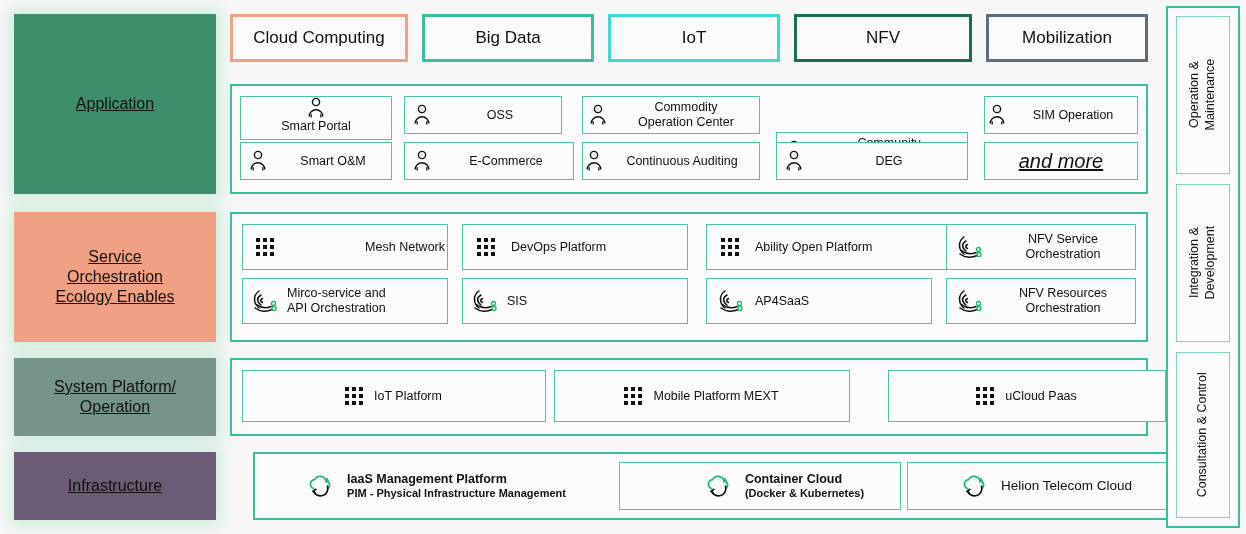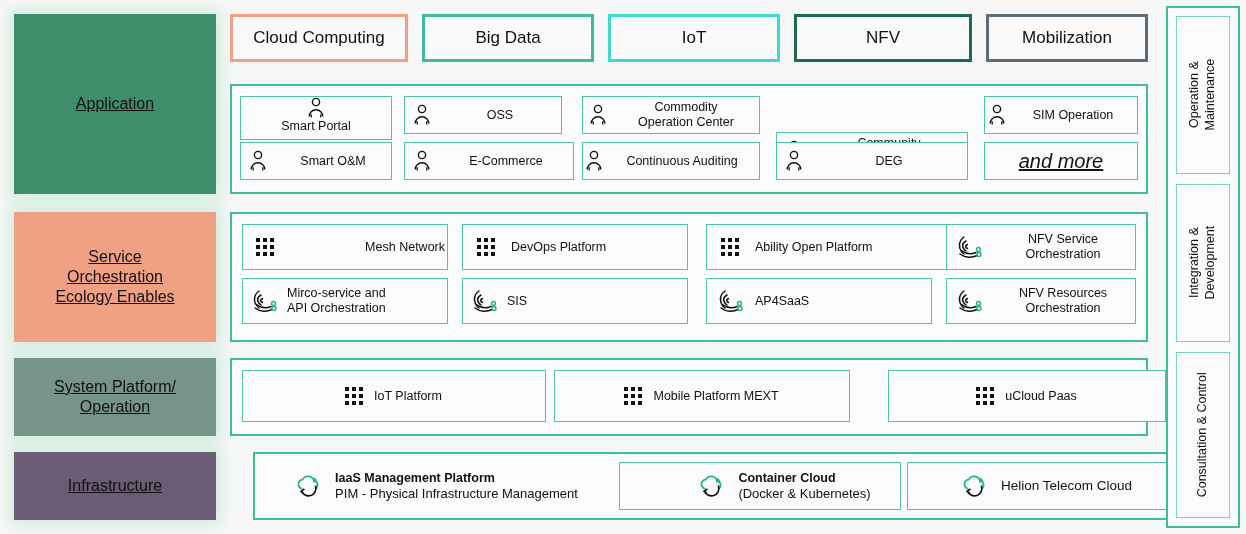--- a/index.html
+++ b/index.html
@@ -55,21 +55,21 @@
     box-sizing:border-box;
     display:flex;align-items:center;
     font-size:12.5px;color:#111;
   }
   .card .ico{flex:0 0 auto;display:flex;align-items:center;justify-content:center;}
   .card .lbl{flex:1 1 auto;text-align:center;line-height:1.2;padding:0 2px;}
   .card.center-ico{justify-content:center;}
   .card.center-ico .lbl{flex:0 0 auto;text-align:left;padding-left:10px;}
   .andmore{font-style:italic;text-decoration:underline;font-size:20px;}
 
-  .sub{display:block;font-size:13px;font-weight:normal;}
+  .sub{display:block;font-size:11px;font-weight:bold;}
   .ttl{display:block;font-weight:bold;font-size:12.5px;}
   .infra-card{align-items:center;}
   .infra-card .lbl{text-align:left;padding-left:9px;}
 
   
   .side-outer{
     position:absolute;left:1166px;top:6px;width:74px;height:522px;
     border:2px solid #3CBE9C;background:#fbfbfb;box-sizing:border-box;
   }
   .side-box{

